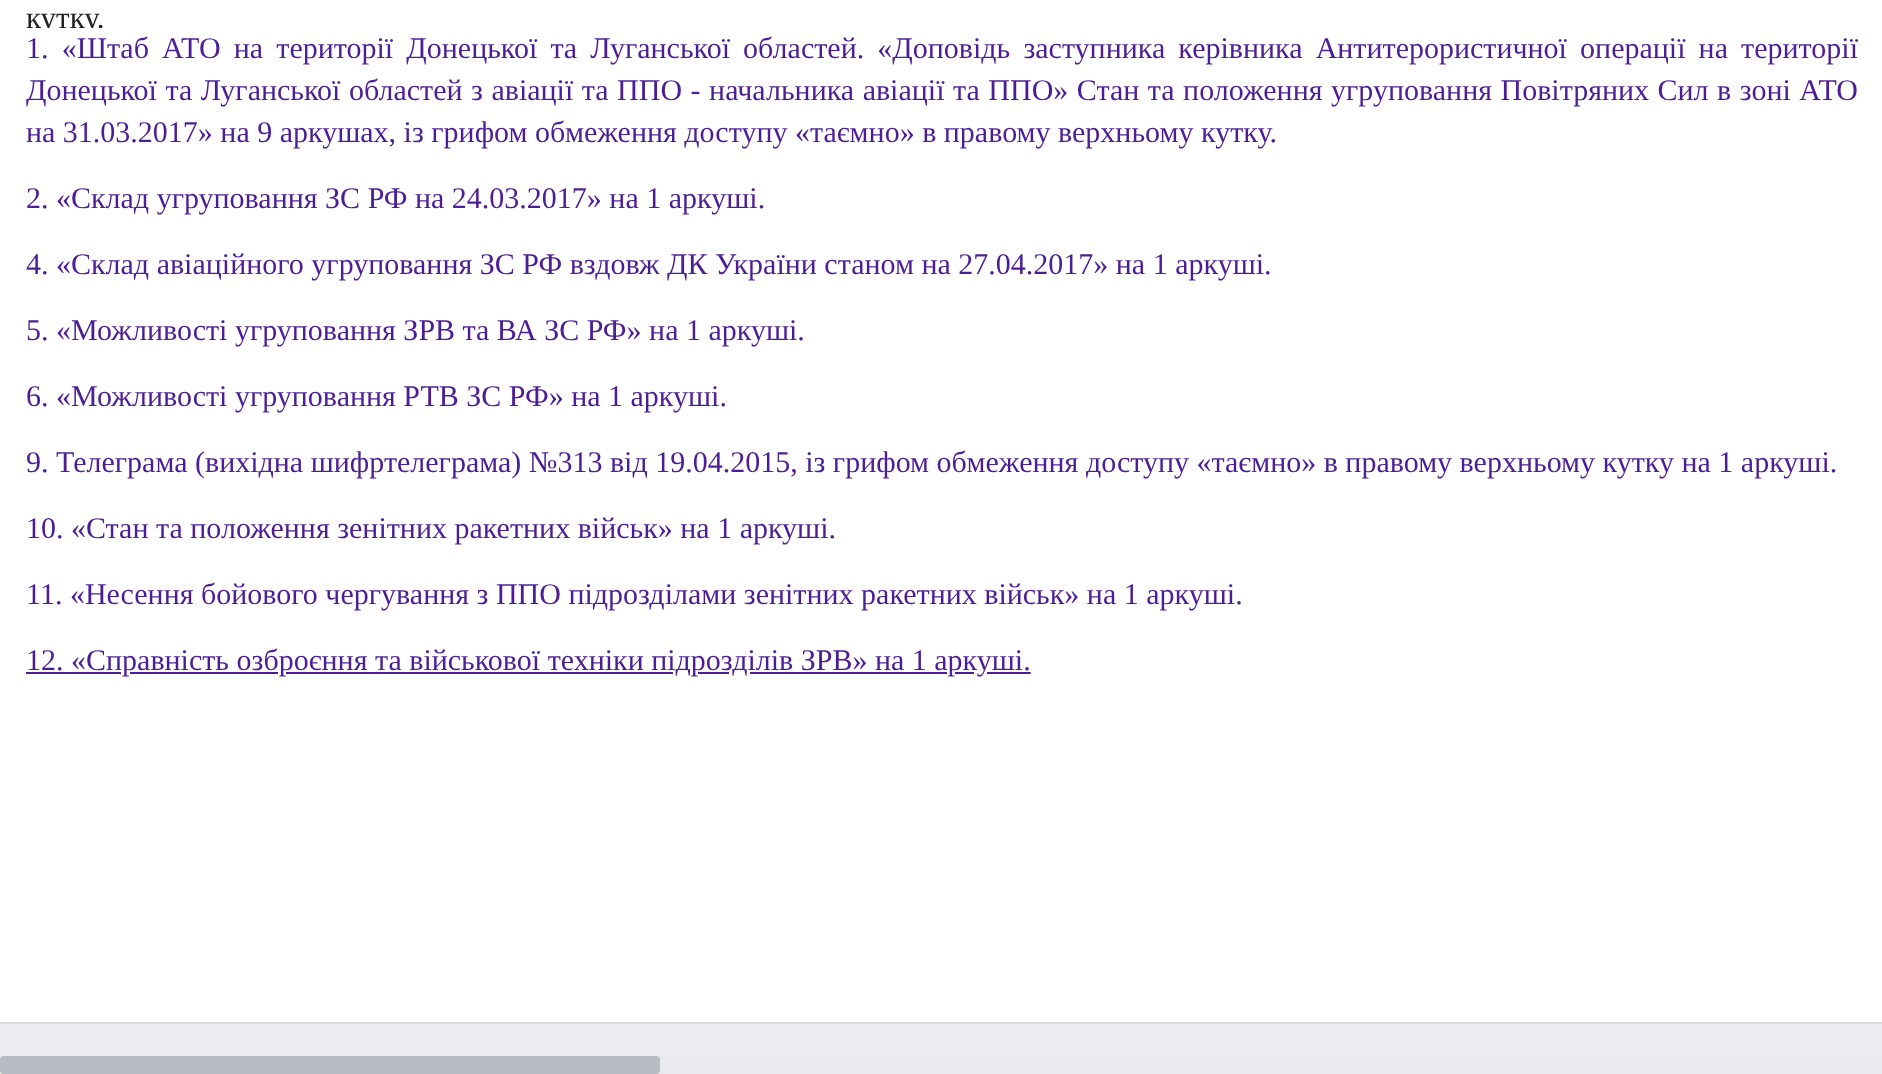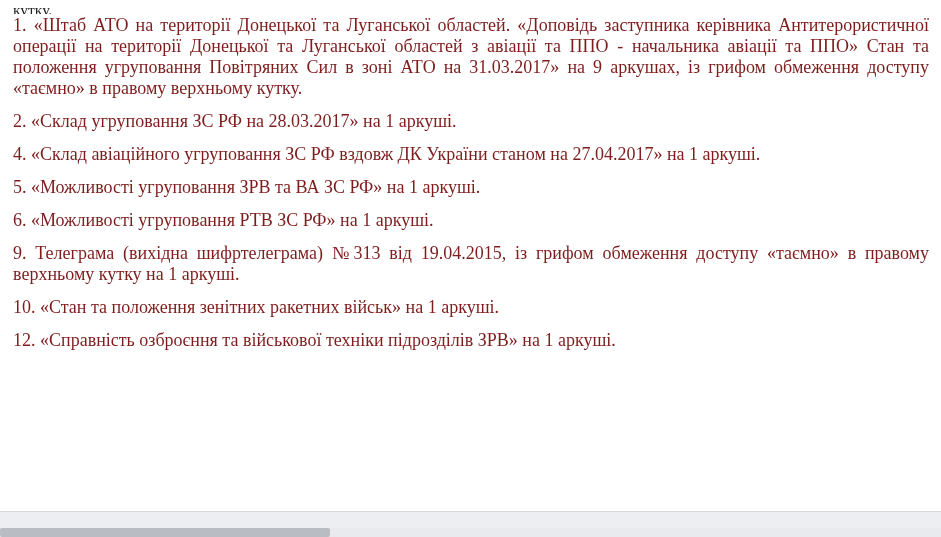--- a/index.html
+++ b/index.html
@@ -30,30 +30,31 @@
   }
   .partial-line {
     height: 8px;
     overflow: hidden;
     color: #222222;
     font-size: 15.5px;
     line-height: 8px;
     padding-left: 3px;
   }
   .para {
-    color: #7f1d1d;
-    font-size: 18px;
+    color: #4c1d95;
+    font-size: 15px;
     line-height: 21px;
     text-align: justify;
     text-justify: inter-word;
     margin: 0 0 12px 0;
     padding: 0 2px 0 3px;
   }
   .para:last-child {
     margin-bottom: 0;
+    text-decoration: underline;
   }
   .para.first {
     margin-top: 1px;
   }
   .bottom-bar {
     position: absolute;
     left: 0;
     right: 0;
     bottom: 0;
     height: 26px;
@@ -82,26 +83,27 @@
 </head>
 <body>
 
 <div class="page">
 
   <div class="doc-body">
 
     <div class="partial-line">кутку.</div>
 
     <p class="para first">1. «Штаб АТО на території Донецької та Луганської областей. «Доповідь заступника керівника Антитерористичної операції на території Донецької та Луганської областей з авіації та ППО - начальника авіації та ППО» Стан та положення угруповання Повітряних Сил в зоні АТО на 31.03.2017» на 9 аркушах, із грифом обмеження доступу «таємно» в правому верхньому кутку.</p>
-    <p class="para">2. «Склад угруповання ЗС РФ на 28.03.2017» на 1 аркуші.</p>
+    <p class="para">2. «Склад угруповання ЗС РФ на 24.03.2017» на 1 аркуші.</p>
     <p class="para">4. «Склад авіаційного угруповання ЗС РФ вздовж ДК України станом на 27.04.2017» на 1 аркуші.</p>
     <p class="para">5. «Можливості угруповання ЗРВ та ВА ЗС РФ» на 1 аркуші.</p>
     <p class="para">6. «Можливості угруповання РТВ ЗС РФ» на 1 аркуші.</p>
     <p class="para">9. Телеграма (вихідна шифртелеграма) №313 від 19.04.2015, із грифом обмеження доступу «таємно» в правому верхньому кутку на 1 аркуші.</p>
     <p class="para">10. «Стан та положення зенітних ракетних військ» на 1 аркуші.</p>
+    <p class="para">11. «Несення бойового чергування з ППО підрозділами зенітних ракетних військ» на 1 аркуші.</p>
     <p class="para">12. «Справність озброєння та військової техніки підрозділів ЗРВ» на 1 аркуші.</p>
 
   </div>
 
   <div class="bottom-bar">
     <div class="scroll-track">
       <div class="scroll-thumb"></div>
     </div>
   </div>
 

